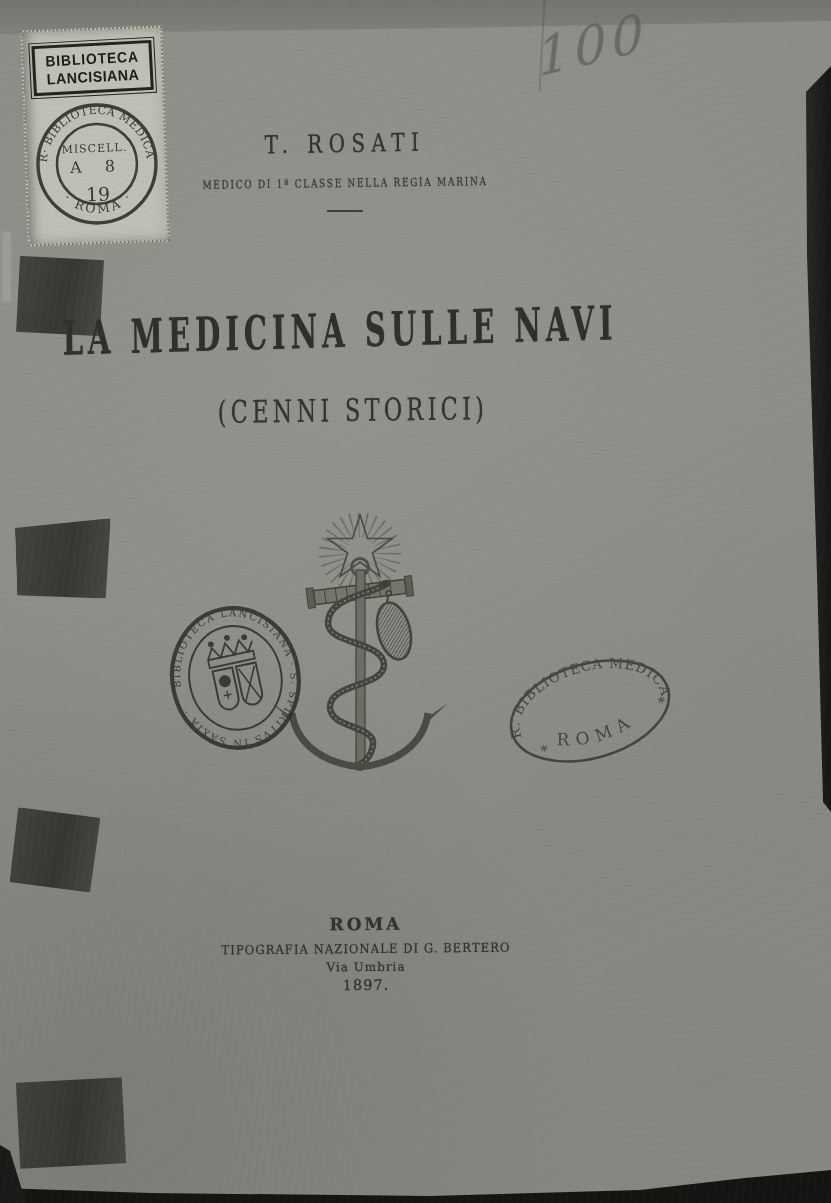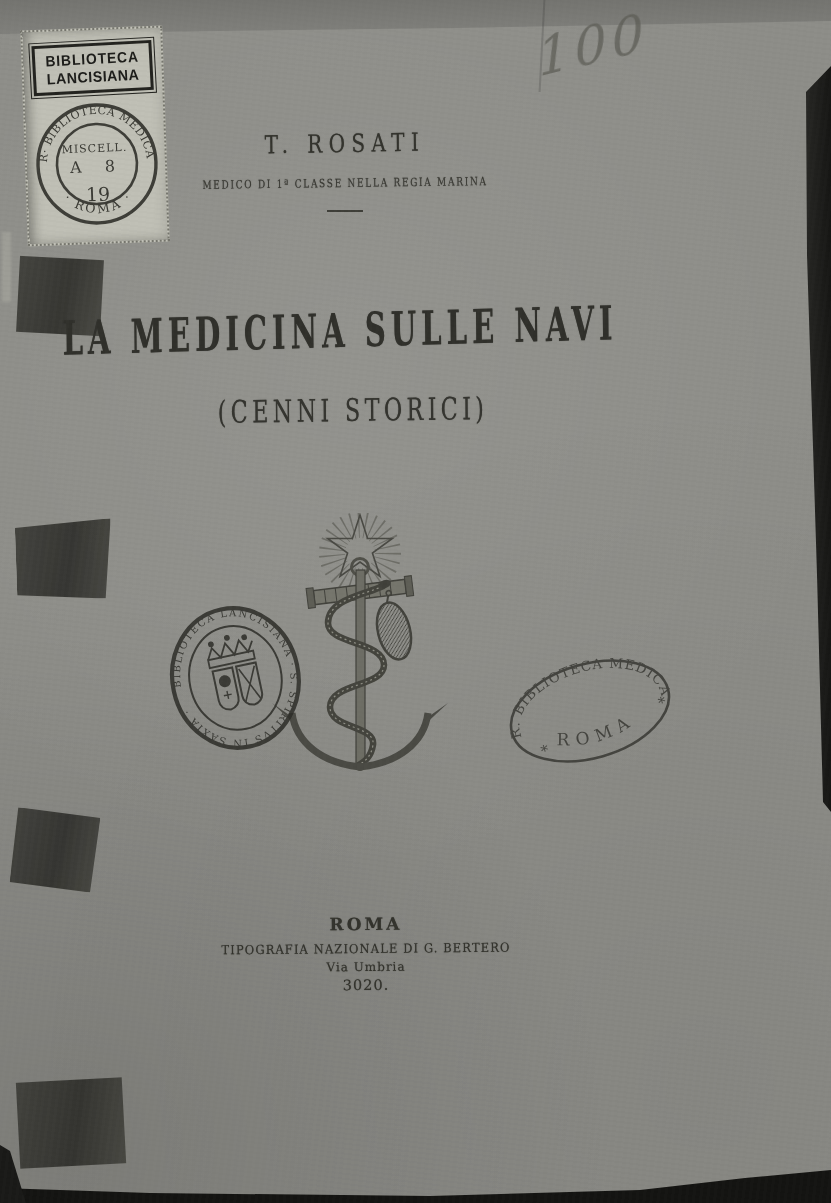--- a/index.html
+++ b/index.html
@@ -193,16 +193,16 @@
     <text font-size="17" fill="#33332e" letter-spacing="7">
       <textPath href="#rsBot" startOffset="50%" text-anchor="middle">ROMA</textPath>
     </text>
     <text x="158" y="78" font-size="15" fill="#33332e">*</text>
     <text x="32" y="92" font-size="15" fill="#33332e">*</text>
   </svg>
 
   <div class="abs ctext imp-city">ROMA</div>
   <div class="abs ctext imp-printer">TIPOGRAFIA NAZIONALE DI G. BERTERO</div>
   <div class="abs ctext imp-street">Via Umbria</div>
-  <div class="abs ctext imp-year">3020.</div>
+  <div class="abs ctext imp-year">1897.</div>
 
   <div class="abs grain"></div>
 </div>
 
 </body></html>

